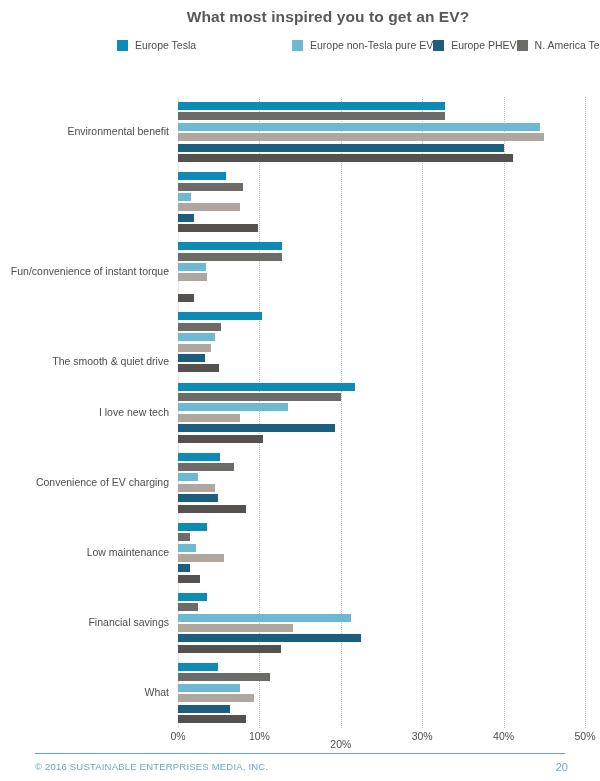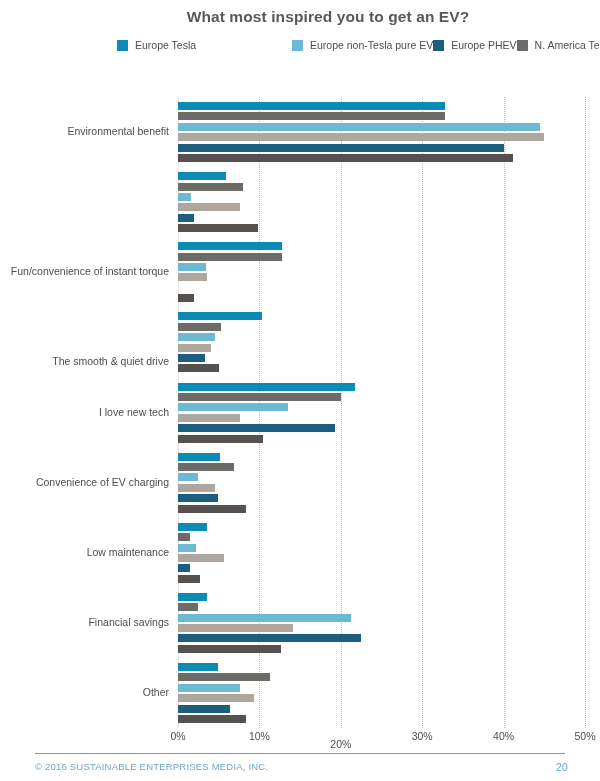--- a/index.html
+++ b/index.html
@@ -178,21 +178,21 @@
   </div>
 
 <div id="cat-labels">
     <div class="cat-label" style="top: 28.0556px;">Environmental benefit</div>
     <div class="cat-label" style="top: 168.278px;">Fun/convenience of instant torque</div>
     <div class="cat-label" style="top: 238.389px; margin-top: 20px;">The smooth &amp; quiet drive</div>
     <div class="cat-label" style="top: 308.5px;">I love new tech</div>
     <div class="cat-label" style="top: 378.611px;">Convenience of EV charging</div>
     <div class="cat-label" style="top: 448.722px;">Low maintenance</div>
     <div class="cat-label" style="top: 518.833px;">Financial savings</div>
-    <div class="cat-label" style="top: 588.944px;">Other</div>
+    <div class="cat-label" style="top: 588.944px;">What</div>
   </div>
 
 <div id="plot">
     <div class="gridline zero" style="left: 0px;"></div>
     <div class="gridline" style="left: 81.4px;"></div>
     <div class="gridline" style="left: 162.8px;"></div>
     <div class="gridline" style="left: 244.2px;"></div>
     <div class="gridline" style="left: 325.6px;"></div>
     <div class="gridline" style="left: 407px;"></div>
     <div class="group" style="top: 5.05556px; height: 60px;">

